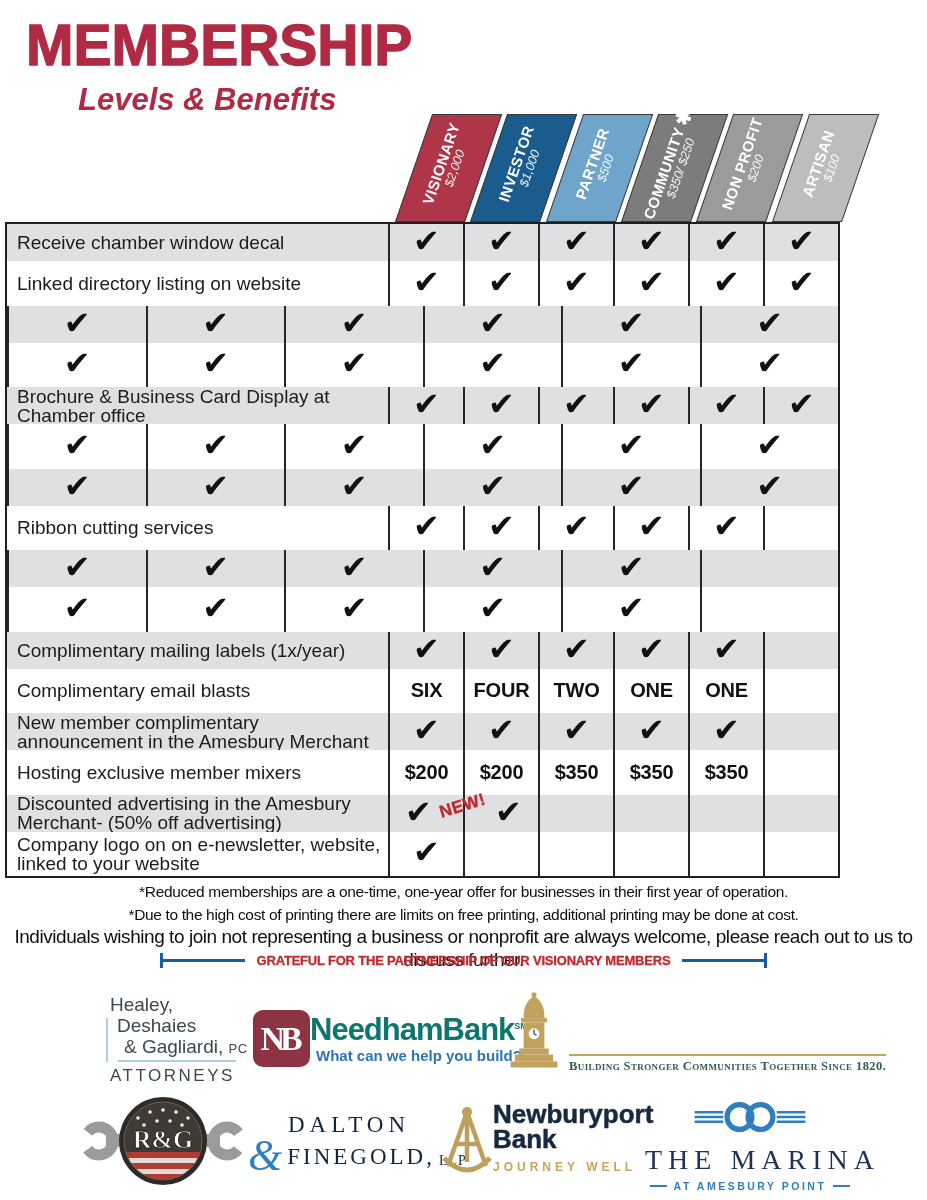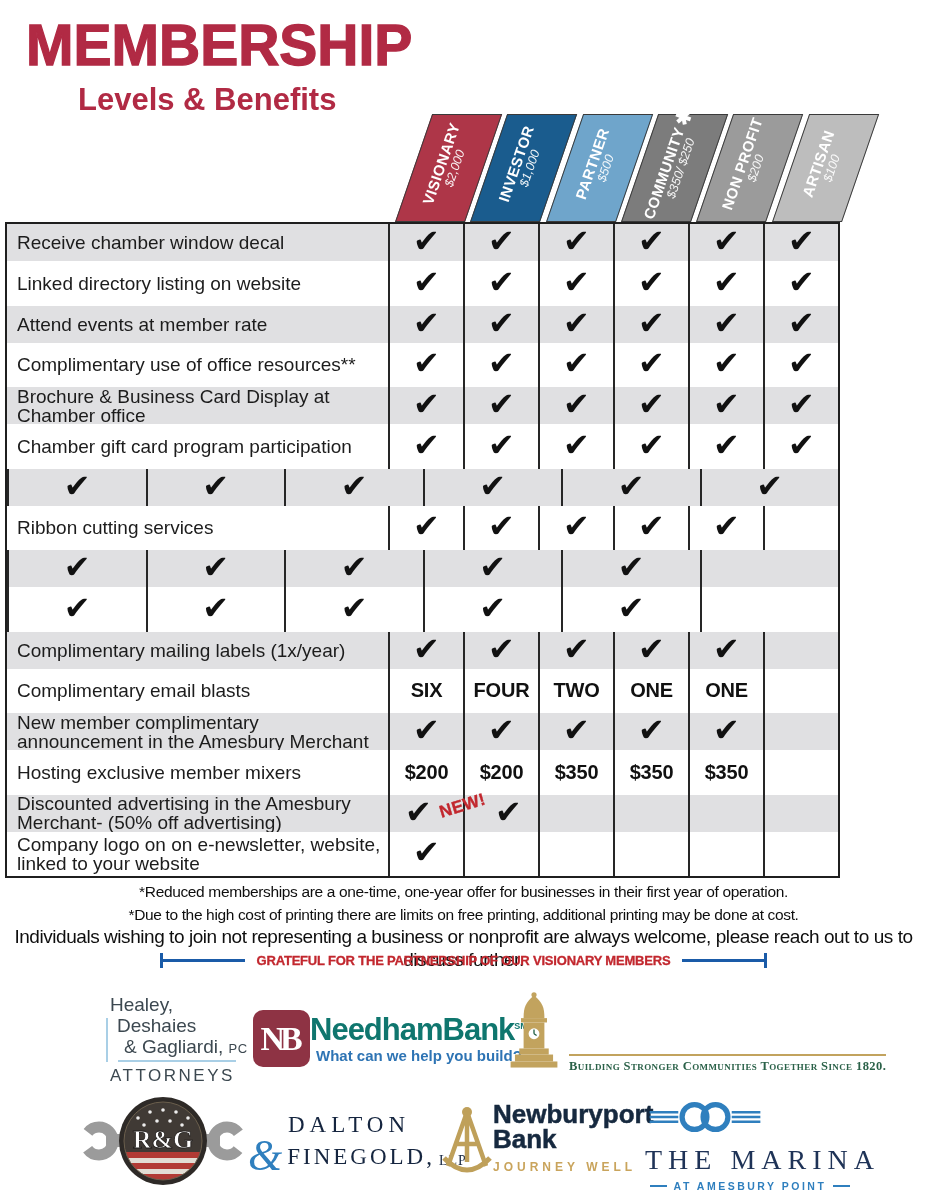--- a/index.html
+++ b/index.html
@@ -2,21 +2,21 @@
 <html><head>
 <meta charset="utf-8">
 <style>
   html,body{margin:0;padding:0;background:#888;}
   #canvas{position:relative;width:927px;height:1200px;background:#fff;margin:0 auto;
           overflow:hidden;font-family:"Liberation Sans",sans-serif;color:#1c1c1c;}
 
   
   #title{position:absolute;left:26px;top:12px;font-size:57px;font-weight:700;
          color:#B12A44;-webkit-text-stroke:1.3px #B12A44;letter-spacing:0;}
-  #subtitle{position:absolute;left:78px;top:82px;font-size:31px;
+  #subtitle{position:absolute;left:78px;top:82px;font-size:31px;font-style:italic;
             font-weight:600;color:#B12A44;}
 
   
   #headers{position:absolute;left:386px;top:114px;width:500px;height:108px;}
   .hdr{position:absolute;bottom:0;width:70px;height:108px;}
   .hdr-bg{position:absolute;inset:0;transform:skewX(-19deg);transform-origin:0 100%;
           border:1.5px solid #3a3a3a;box-sizing:border-box;}
   .hdr-label{position:absolute;left:53px;top:52px;width:134px;
              transform:translate(-50%,-50%) rotate(-71deg);
              display:flex;flex-direction:column;align-items:center;line-height:1.08;}
@@ -92,21 +92,21 @@
   .dl2{display:flex;align-items:flex-end;margin-top:2px;}
   .dl-amp{font-style:italic;font-size:44px;line-height:32px;color:#2F7FBE;margin-right:5px;}
   .dl-fin{font-size:23px;letter-spacing:3px;padding-bottom:2px;}
   .dl-llp{font-size:14px;letter-spacing:1px;margin-left:4px;padding-bottom:3px;}
   
   #logo-nbpt{left:441px;top:1102px;display:flex;align-items:flex-start;gap:0;}
   .np-name{font-size:26px;font-weight:700;color:#16293F;line-height:25px;
            -webkit-text-stroke:.5px #16293F;}
   .np-tag{font-size:12px;font-weight:700;letter-spacing:4px;color:#C9A45C;margin-top:8px;}
   
-  #logo-marina{left:645px;top:1096px;width:210px;text-align:left;}
+  #logo-marina{left:645px;top:1096px;width:210px;text-align:center;}
   .mar-name{font-family:"Liberation Serif",serif;font-size:28px;color:#1F3357;
             letter-spacing:6px;white-space:nowrap;margin-top:2px;}
   .mar-tagrow{display:flex;align-items:center;justify-content:center;gap:7px;margin-top:4px;}
   .mar-dash{width:17px;height:1.5px;background:#2F7FBE;}
   .mar-tag{font-size:10.5px;font-weight:700;letter-spacing:2.5px;color:#2F7FBE;white-space:nowrap;}
 </style>
 </head>
 <body>
 
 <div id="canvas">
@@ -209,42 +209,40 @@
           <span class="check">✔</span>
         </div>
         <div class="cell">
           <span class="check">✔</span>
         </div>
         <div class="cell">
           <span class="check">✔</span>
         </div>
       </div>
       <div class="row g">
-        <div class="benefit-label">Attend events at member rate</div>
-        <div class="cell">
-          <span class="check">✔</span>
-        </div>
-        <div class="cell">
-          <span class="check">✔</span>
-        </div>
-        <div class="cell">
-          <span class="check">✔</span>
-        </div>
-        <div class="cell">
-          <span class="check">✔</span>
-        </div>
-        <div class="cell">
-          <span class="check">✔</span>
-        </div>
-        <div class="cell">
-          <span class="check">✔</span>
-        </div>
-      </div>
-      <div class="row w">
-        <div class="benefit-label">Complimentary use of office resources**</div>
+        <div class="cell">
+          <span class="check">✔</span>
+        </div>
+        <div class="cell">
+          <span class="check">✔</span>
+        </div>
+        <div class="cell">
+          <span class="check">✔</span>
+        </div>
+        <div class="cell">
+          <span class="check">✔</span>
+        </div>
+        <div class="cell">
+          <span class="check">✔</span>
+        </div>
+        <div class="cell">
+          <span class="check">✔</span>
+        </div>
+      </div>
+      <div class="row w">
         <div class="cell">
           <span class="check">✔</span>
         </div>
         <div class="cell">
           <span class="check">✔</span>
         </div>
         <div class="cell">
           <span class="check">✔</span>
         </div>
         <div class="cell">
@@ -273,21 +271,20 @@
           <span class="check">✔</span>
         </div>
         <div class="cell">
           <span class="check">✔</span>
         </div>
         <div class="cell">
           <span class="check">✔</span>
         </div>
       </div>
       <div class="row w">
-        <div class="benefit-label">Chamber gift card program participation</div>
         <div class="cell">
           <span class="check">✔</span>
         </div>
         <div class="cell">
           <span class="check">✔</span>
         </div>
         <div class="cell">
           <span class="check">✔</span>
         </div>
         <div class="cell">

